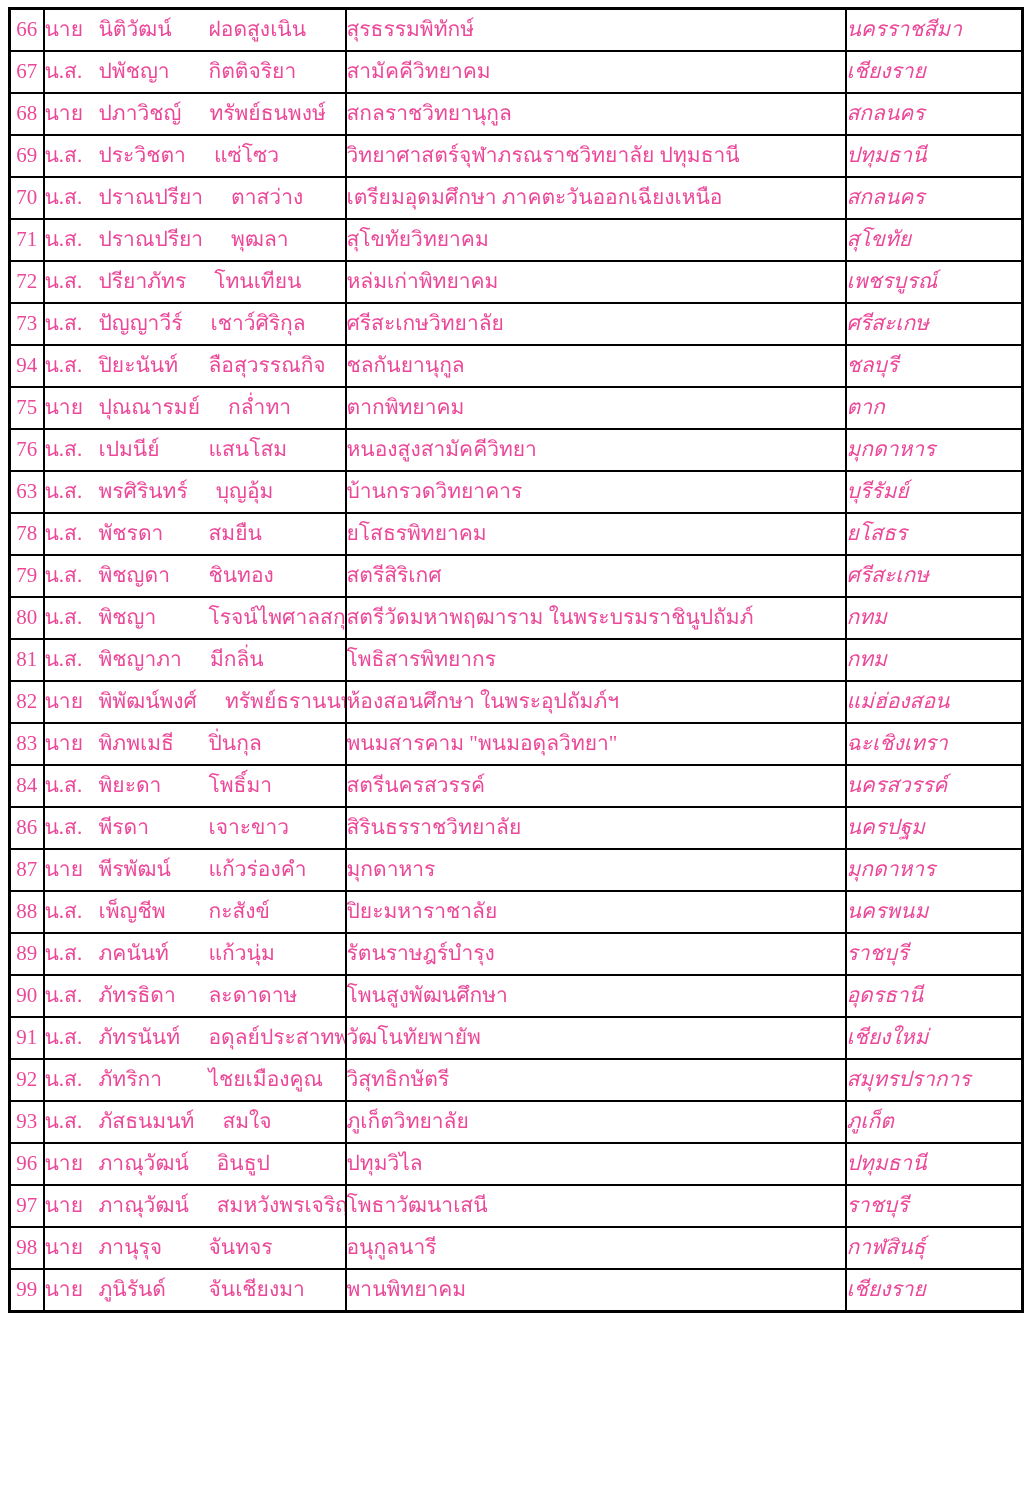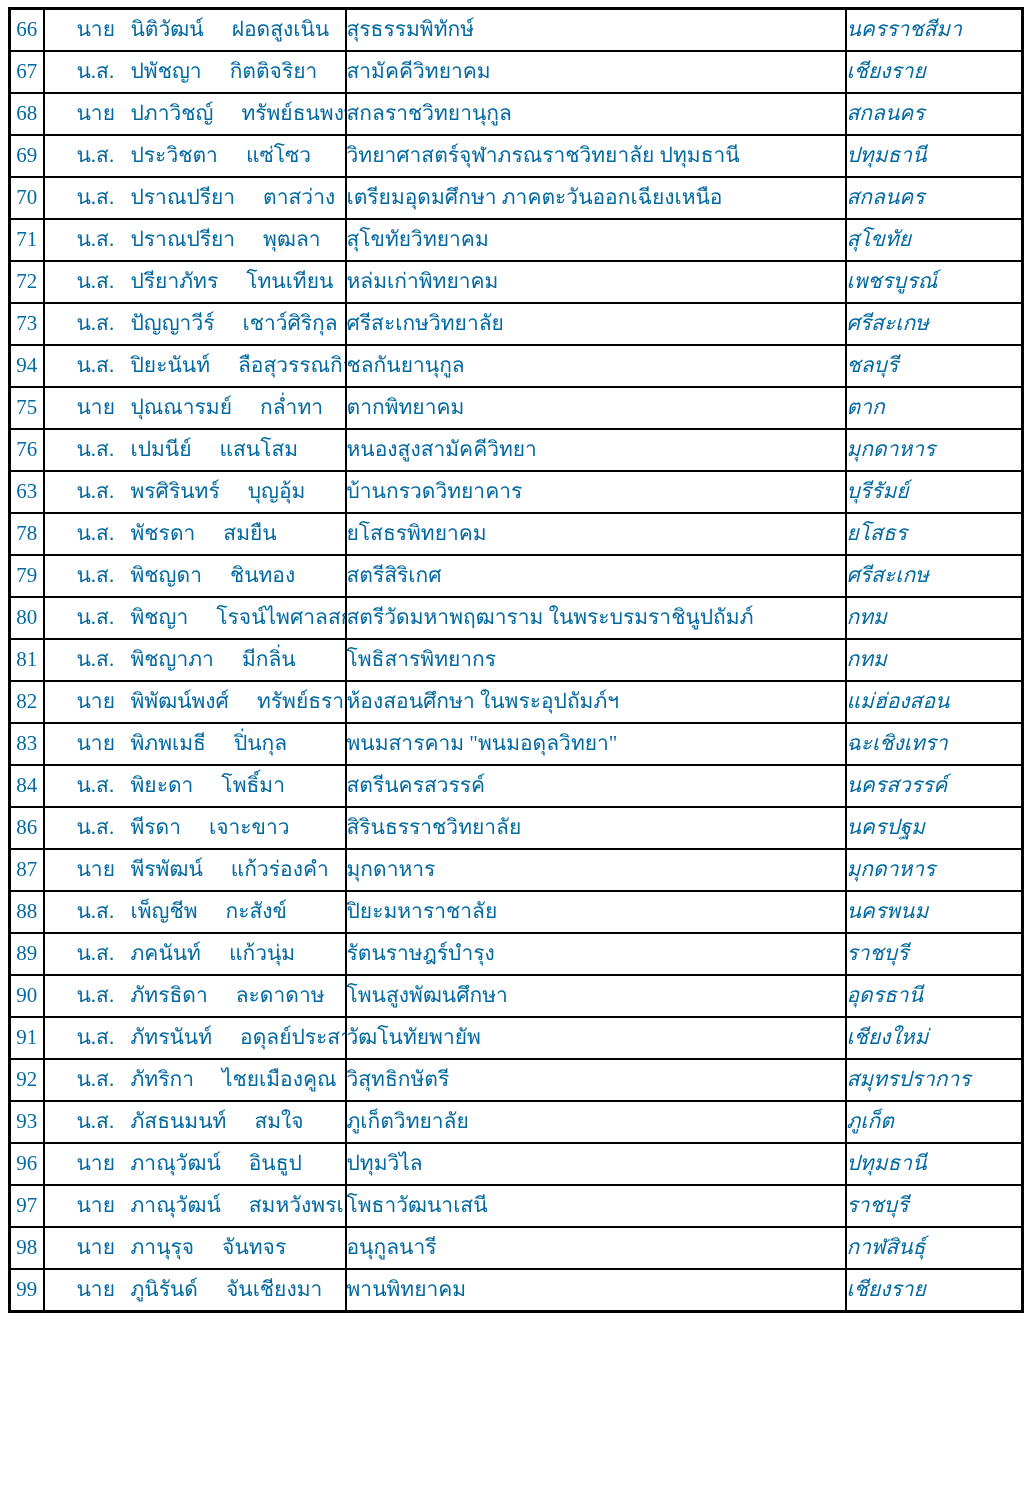--- a/index.html
+++ b/index.html
@@ -7,21 +7,21 @@
     padding: 0;
     background: #ffffff;
   }
   .page {
     width: 1029px;
     height: 1505px;
     background: #ffffff;
     box-sizing: border-box;
     padding: 7px 8px;
     font-family: "Liberation Serif", "DejaVu Serif", serif;
-    color: #0369a1;
+    color: #ec4899;
   }
   table.roster {
     border-collapse: collapse;
     table-layout: fixed;
     width: 1013px;
     border: 3px solid #000000;
   }
   table.roster td {
     border: 2px solid #000000;
     vertical-align: middle;
@@ -40,21 +40,21 @@
   td.c-no {
     text-align: center;
     font-size: 19px;
   }
   td.c-name { padding-left: 7px; }
   .name-flex {
     display: flex;
     align-items: center;
     width: 100%;
   }
-  .name-flex .t  { width: 54px;  flex: 0 0 54px; padding-left: 32px; }
+  .name-flex .t  { width: 54px;  flex: 0 0 54px; }
   .name-flex .fn { flex: 1 1 auto; }
   .name-flex .ln { width: 136px; flex: 0 0 136px; margin-left: 28px; }
   td.c-school { padding-left: 6px; }
   td.c-prov   { padding-left: 6px; font-style: italic; }
 </style>
 </head>
 <body>
 
 <div class="page">
   <table class="roster">

